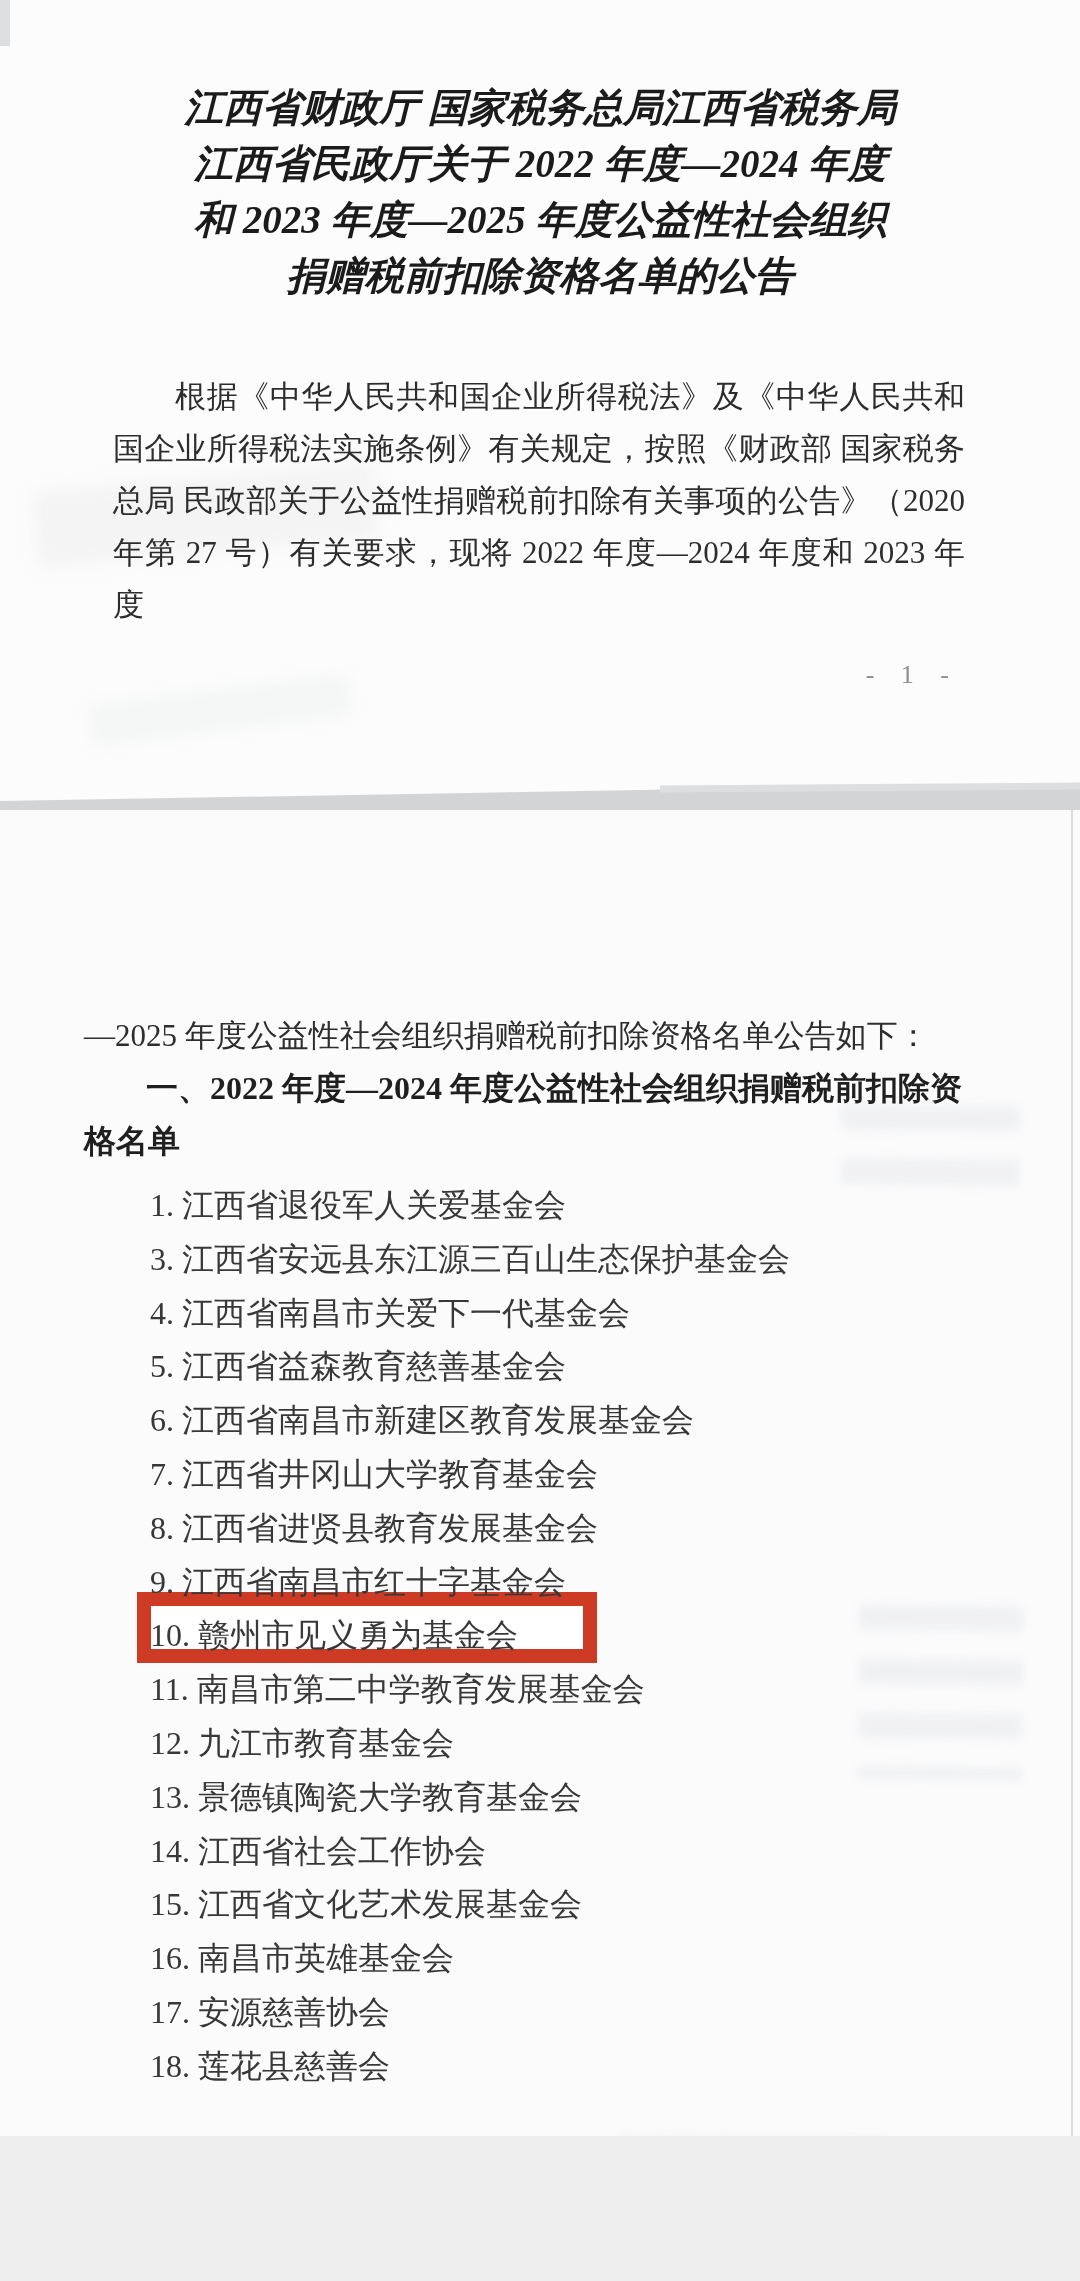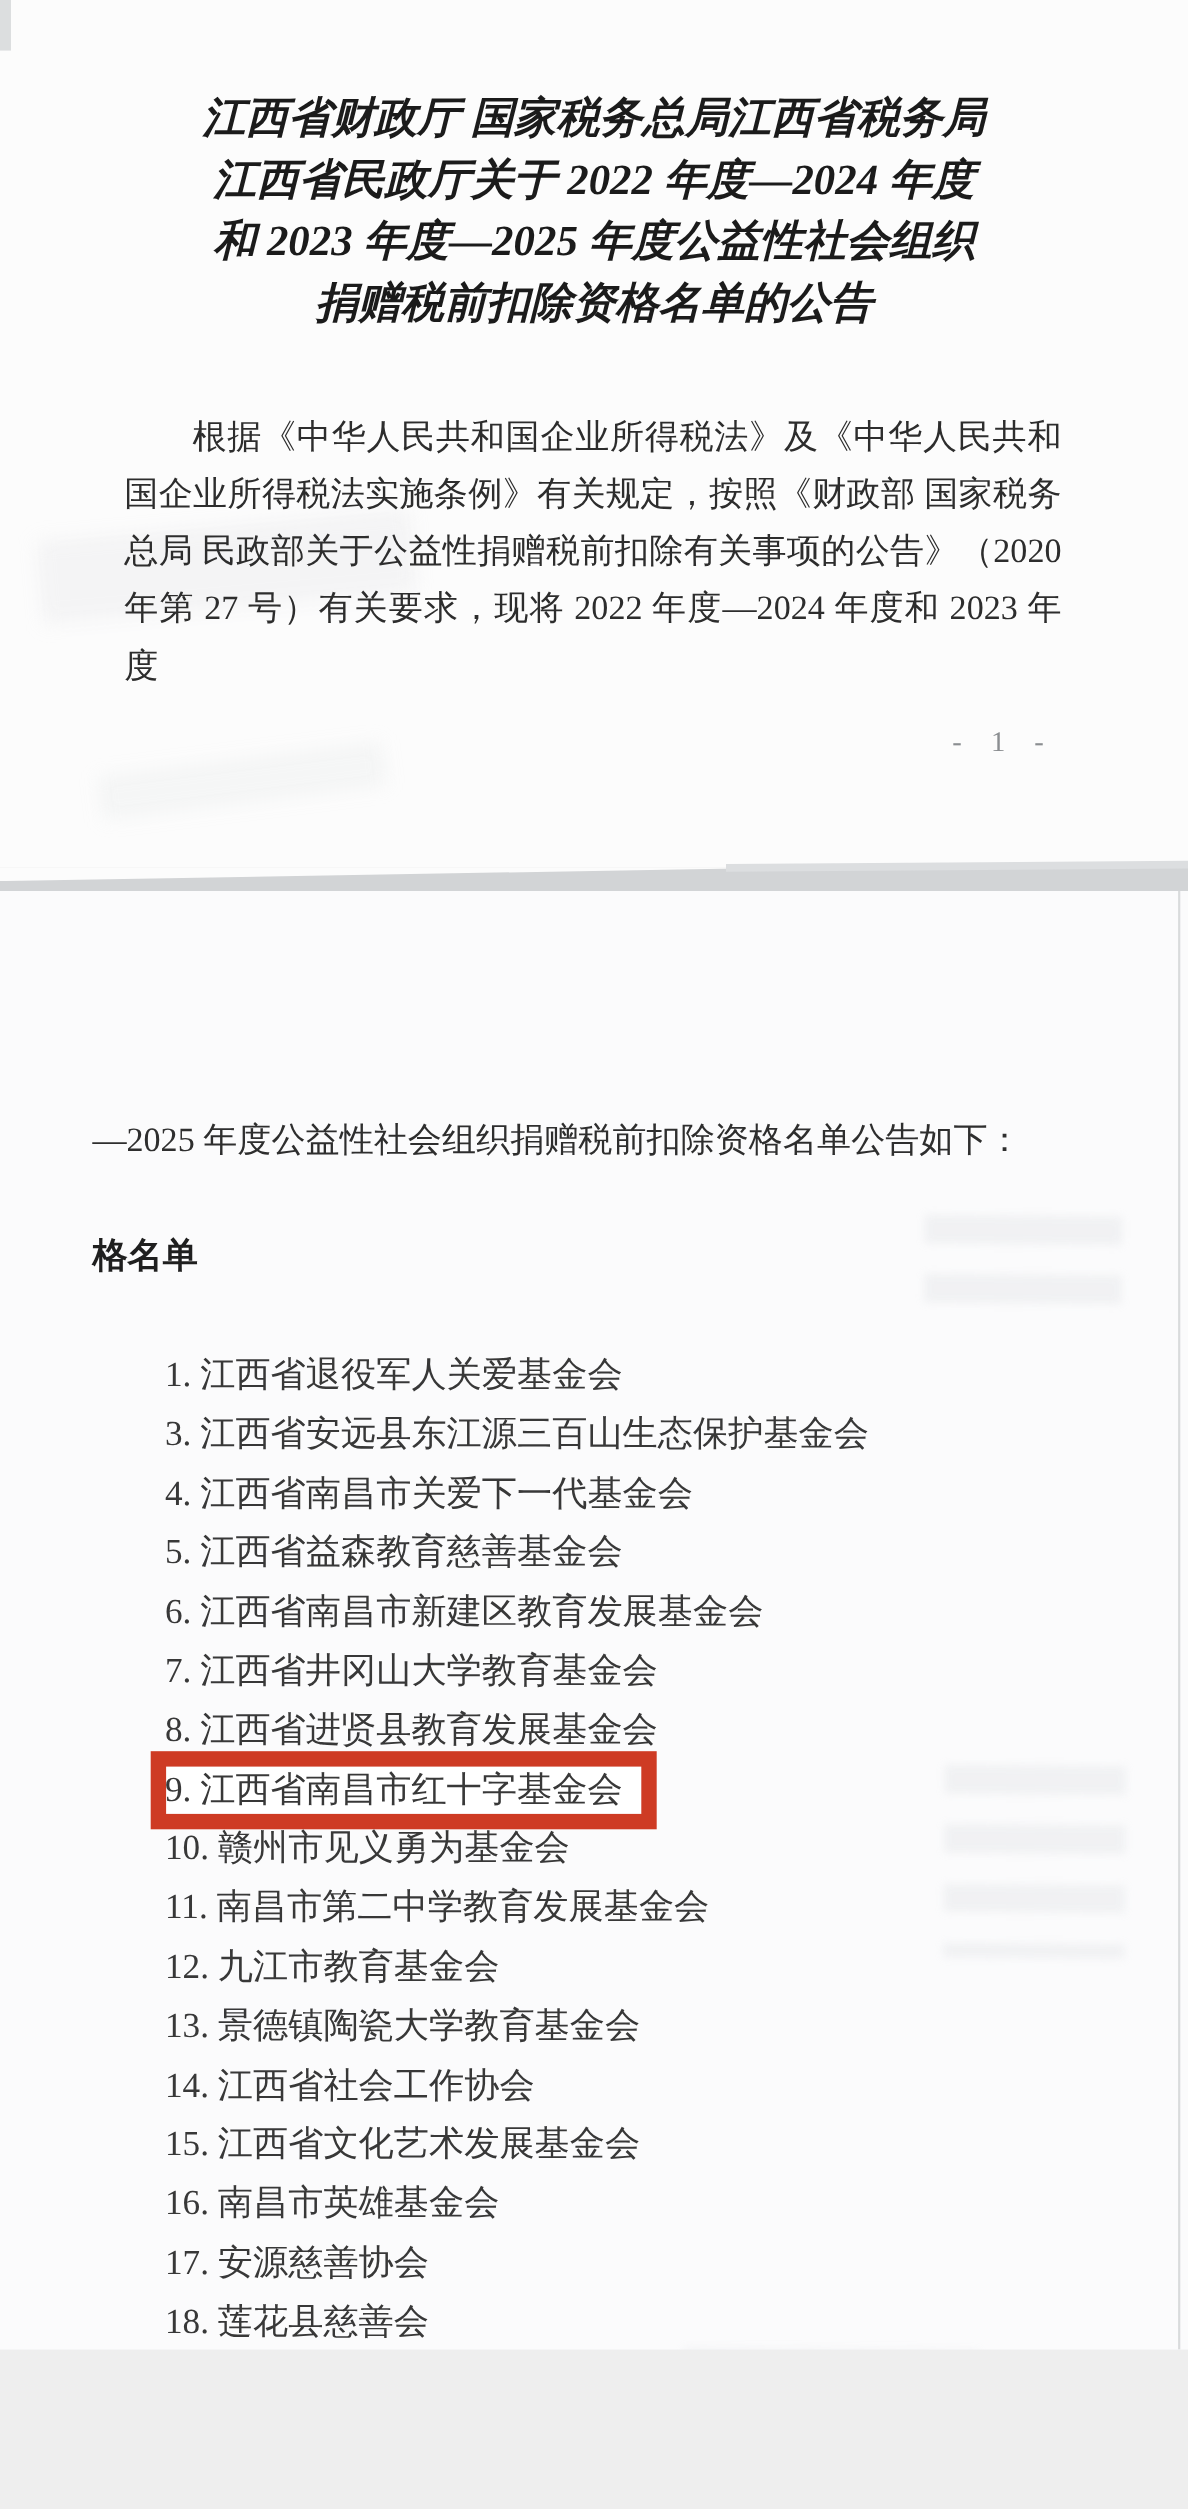--- a/index.html
+++ b/index.html
@@ -34,21 +34,21 @@
   .para .pline{text-align:justify;text-align-last:justify;white-space:normal;}
   .para .pline.indent{text-indent:62px;margin-top:20px;}
   .pagenum{position:absolute;font-size:26px;color:#8b8e91;letter-spacing:5px;word-spacing:10px;white-space:nowrap;}
   .pn1{top:660px;right:126px;}
   .pn2{top:1388px;left:104px;}
 
   
   .cont-line{position:absolute;top:205px;left:84px;font-size:31px;color:#2e2e2e;white-space:nowrap;}
   .hline1{position:absolute;top:257px;left:146px;font-size:32px;font-weight:bold;color:#1f1f1f;white-space:nowrap;}
   .hline2{position:absolute;top:310px;left:84px;font-size:32px;font-weight:bold;color:#1f1f1f;white-space:nowrap;}
-  .list{position:absolute;top:369px;left:0;width:1080px;z-index:2;margin-top:44px;}
+  .list{position:absolute;top:369px;left:0;width:1080px;z-index:2;}
   .list .item{height:53.8px;line-height:53.8px;padding-left:150px;
     font-size:32px;color:#383838;white-space:nowrap;}
   .list .item.highlighted{position:relative;z-index:2;}
   .highlight-box{position:absolute;left:137px;top:782px;width:432px;height:43px;
     border:14px solid #ce3b24;background:#ffffff;z-index:1;}
 
   
   .ghost{position:absolute;filter:blur(4px);opacity:0.55;transform:rotate(0.5deg);
     background:repeating-linear-gradient(to bottom,rgba(188,194,200,0.30) 0 26px,rgba(0,0,0,0) 26px 54px);}
   .g1{left:840px;top:295px;width:180px;height:92px;}
@@ -84,20 +84,21 @@
 
   <div class="separator" style="background: rgb(210, 212, 214);"></div>
 
   <section class="page page2">
     <div class="edge-line"></div>
     <div class="ghost g1"></div>
     <div class="ghost g2"></div>
     <div class="ghost g3"></div>
 
     <div class="cont-line">—2025 年度公益性社会组织捐赠税前扣除资格名单公告如下：</div>
+    <div class="hline1">一、2022 年度—2024 年度公益性社会组织捐赠税前扣除资</div>
     <div class="hline2">格名单</div>
 
     <div class="highlight-box" style="border-color: rgb(206, 59, 36);"></div>
 
     <div class="list">
         <div class="item">1. 江西省退役军人关爱基金会</div>
         <div class="item">3. 江西省安远县东江源三百山生态保护基金会</div>
         <div class="item">4. 江西省南昌市关爱下一代基金会</div>
         <div class="item">5. 江西省益森教育慈善基金会</div>
         <div class="item">6. 江西省南昌市新建区教育发展基金会</div>

